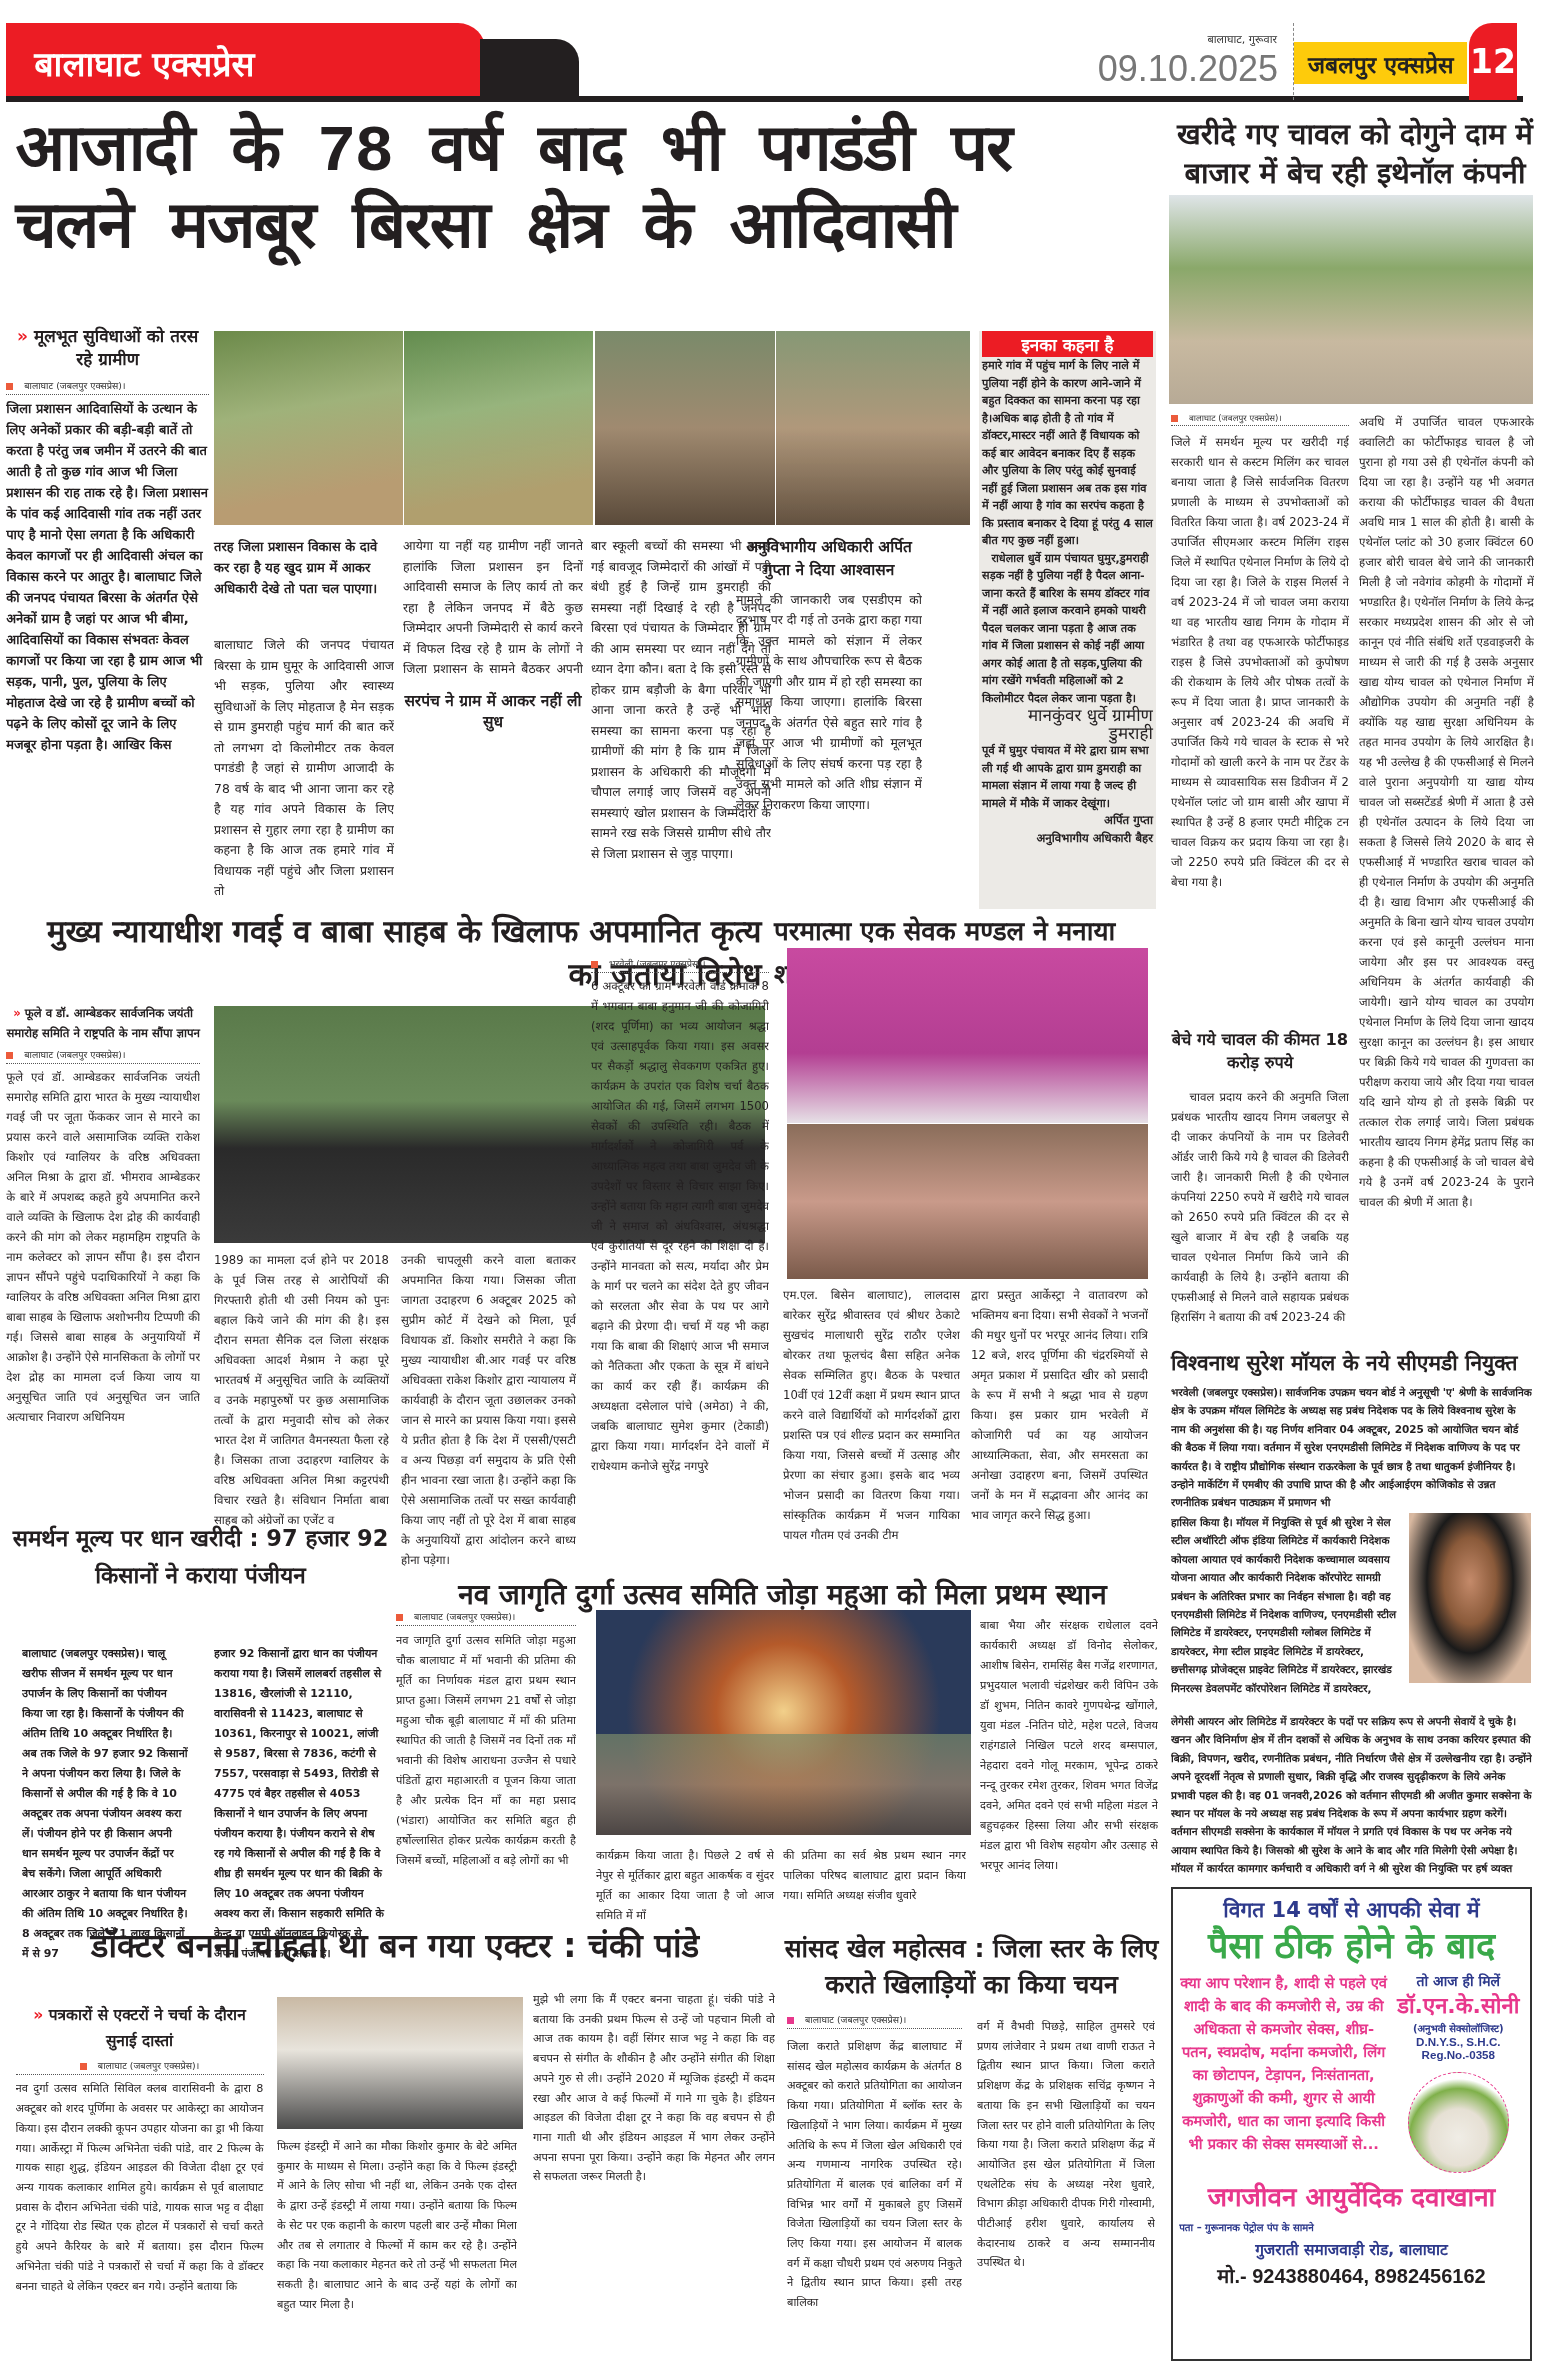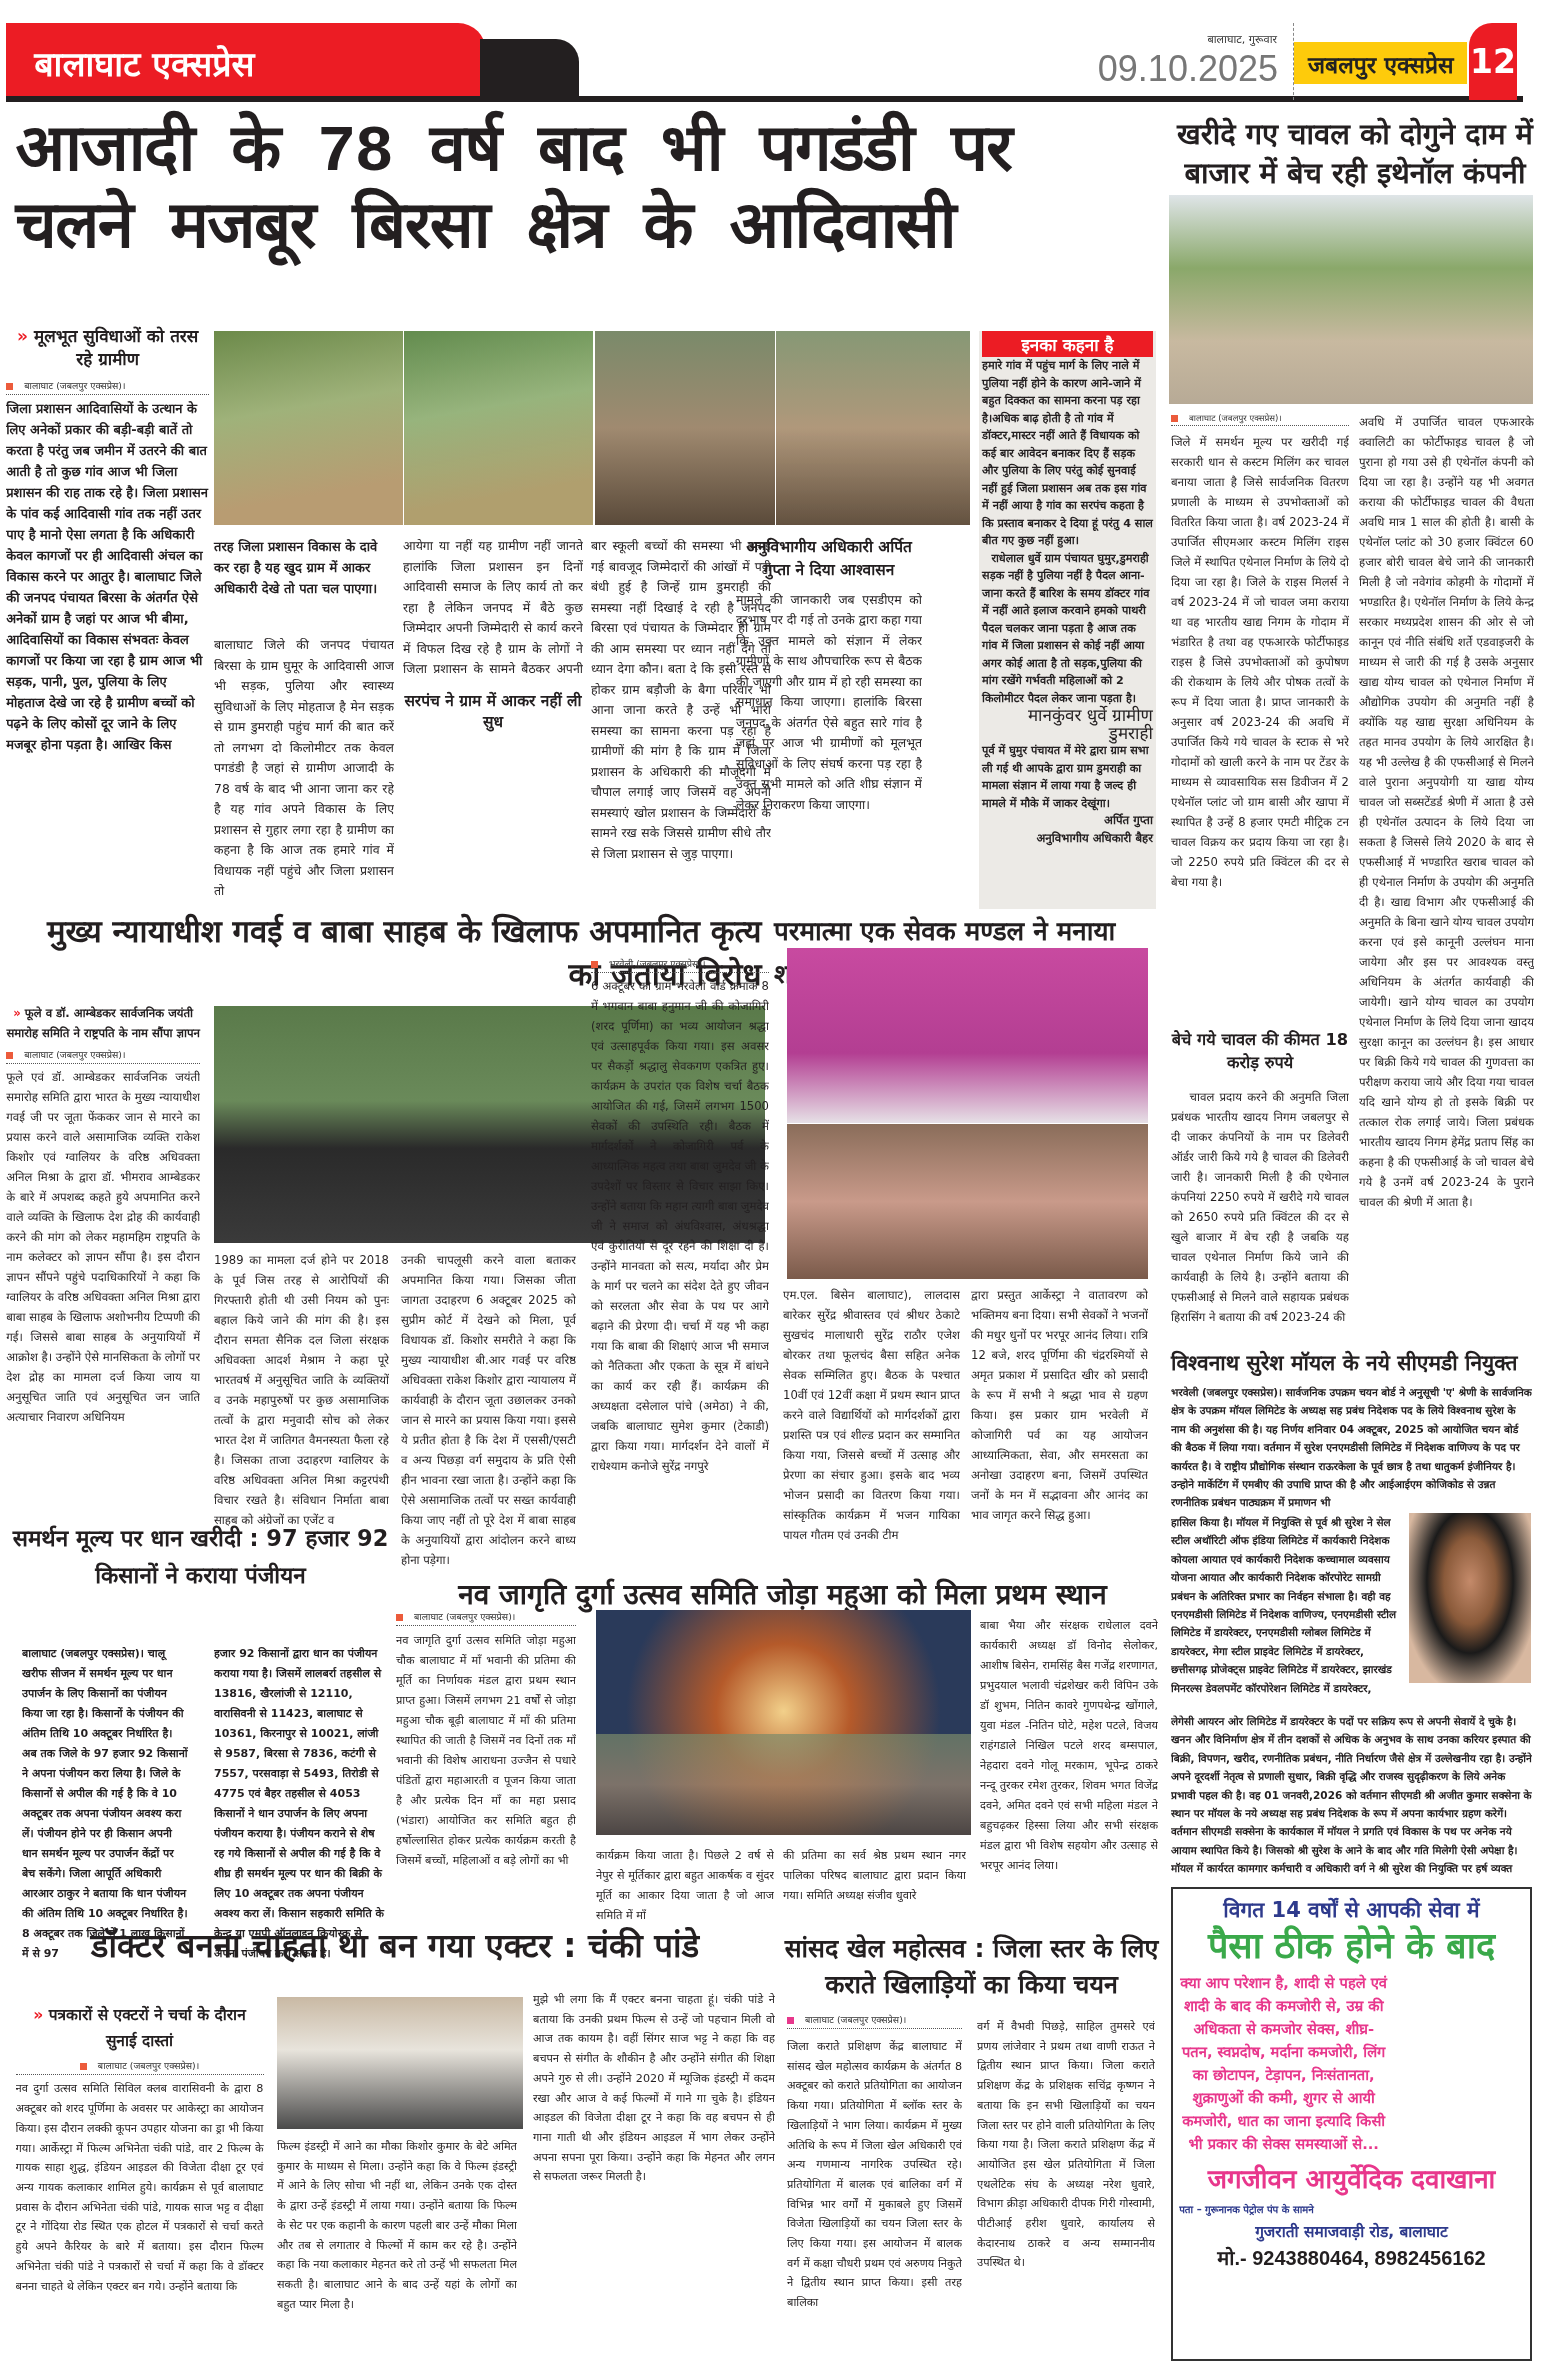--- a/index.html
+++ b/index.html
@@ -152,19 +152,27 @@
   <div class="dateline" style="margin-bottom:7.7px"><span class="sq" style="background:#e8378c"></span><span>बालाघाट (जबलपुर एक्सप्रेस)।</span></div>
   <div class="body" style="font-size:11.2px;line-height:19.7px;height:325px;overflow:hidden">जिला कराते प्रशिक्षण केंद्र बालाघाट में सांसद खेल महोत्सव कार्यक्रम के अंतर्गत 8 अक्टूबर को कराते प्रतियोगिता का आयोजन किया गया। प्रतियोगिता में ब्लॉक स्तर के खिलाड़ियों ने भाग लिया। कार्यक्रम में मुख्य अतिथि के रूप में जिला खेल अधिकारी एवं अन्य गणमान्य नागरिक उपस्थित रहे। प्रतियोगिता में बालक एवं बालिका वर्ग में विभिन्न भार वर्गों में मुकाबले हुए जिसमें विजेता खिलाड़ियों का चयन जिला स्तर के लिए किया गया। इस आयोजन में बालक वर्ग में कक्षा चौधरी प्रथम एवं अरुणय निकुते ने द्वितीय स्थान प्राप्त किया। इसी तरह बालिका</div>
 </div>
 <div class="abs body" style="left:977px;top:2017px;width:178px;font-size:11.2px;line-height:19.7px;height:348px;overflow:hidden">वर्ग में वैभवी पिछड़े, साहिल तुमसरे एवं प्रणय लांजेवार ने प्रथम तथा वाणी राऊत ने द्वितीय स्थान प्राप्त किया। जिला कराते प्रशिक्षण केंद्र के प्रशिक्षक सचिंद्र कृष्णन ने बताया कि इन सभी खिलाड़ियों का चयन जिला स्तर पर होने वाली प्रतियोगिता के लिए किया गया है। जिला कराते प्रशिक्षण केंद्र में आयोजित इस खेल प्रतियोगिता में जिला एथलेटिक संघ के अध्यक्ष नरेश धुवारे, विभाग क्रीड़ा अधिकारी दीपक गिरी गोस्वामी, पीटीआई हरीश धुवारे, कार्यालय से केदारनाथ ठाकरे व अन्य सम्माननीय उपस्थित थे।</div>
 
 <div class="abs ad" style="left:1171px;top:1887px;width:361px;height:474px;padding:6.2px">
   <div class="ad-top" style="font-size:21px">विगत 14 वर्षों से आपकी सेवा में</div>
   <div class="ad-green" style="font-size:36px;line-height:45px">पैसा ठीक होने के बाद</div>
   <div style="display:flex;gap:4.6px;margin-top:3.1px">
     <div class="ad-pink" style="width:209px;font-size:14.7px;line-height:23px;text-align:center">क्या आप परेशान है, शादी से पहले एवं शादी के बाद की कमजोरी से, उम्र की अधिकता से कमजोर सेक्स, शीघ्र- पतन, स्वप्नदोष, मर्दाना कमजोरी, लिंग का छोटापन, टेड़ापन, निःसंतानता, शुक्राणुओं की कमी, शुगर से आयी कमजोरी, धात का जाना इत्यादि किसी भी प्रकार की सेक्स समस्याओं से...</div>
+    <div style="flex:1;text-align:center">
+      <div class="ad-navy" style="font-size:14px">तो आज ही मिलें</div>
+      <div class="ad-pink" style="font-size:22px;line-height:31px">डॉ.एन.के.सोनी</div>
+      <div class="ad-navy" style="font-size:10px">(अनुभवी सेक्सोलॉजिस्ट)</div>
+      <div class="ad-navy" style="font-size:11.6px;font-family:'Liberation Sans',sans-serif">D.N.Y.S., S.H.C.</div>
+      <div class="ad-navy" style="font-size:11.6px;font-family:'Liberation Sans',sans-serif">Reg.No.-0358</div>
+      <div style="margin:11px auto 0;width:101px;height:101px;border-radius:50%;border:1.5px dashed #e8378c;background:radial-gradient(circle at 50% 65%,#f0ede6 0%,#e6e0d4 35%,#7fb04a 60%,#fff 72%)"></div>
+    </div>
   </div>
   <div class="ad-pink" style="font-size:26px;line-height:37px;text-align:center;margin-top:6.2px">जगजीवन आयुर्वेदिक दवाखाना</div>
   <div class="ad-navy" style="font-size:10px;line-height:23px;">पता – गुरूनानक पेट्रोल पंप के सामने</div>
   <div class="ad-navy" style="font-size:15.5px;line-height:23px;text-align:center">गुजराती समाजवाड़ी रोड, बालाघाट</div>
   <div style="font-size:20px;line-height:28px;text-align:center;font-weight:bold;color:#231f20;font-family:'Liberation Sans',sans-serif">मो.- 9243880464, 8982456162</div>
 </div>
 
 
 </body></html>

